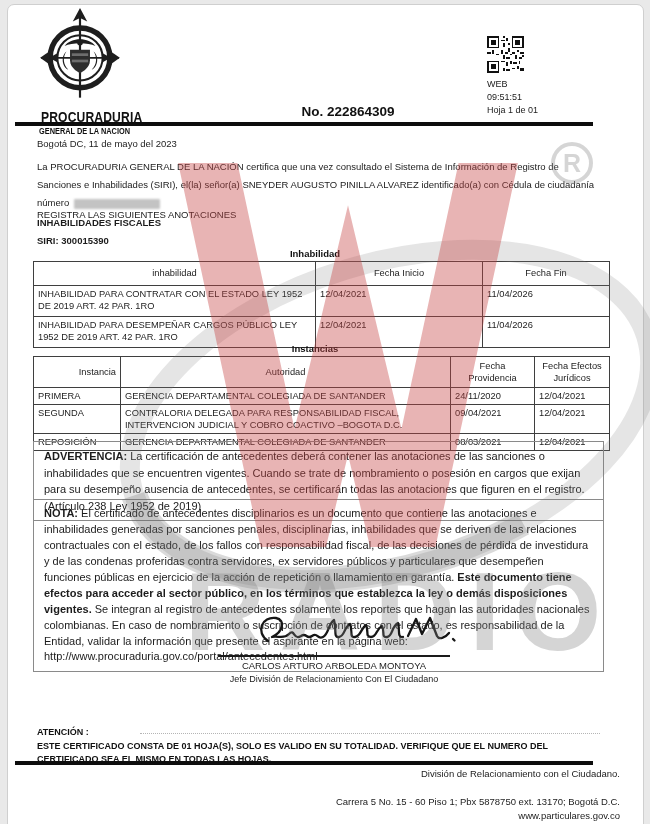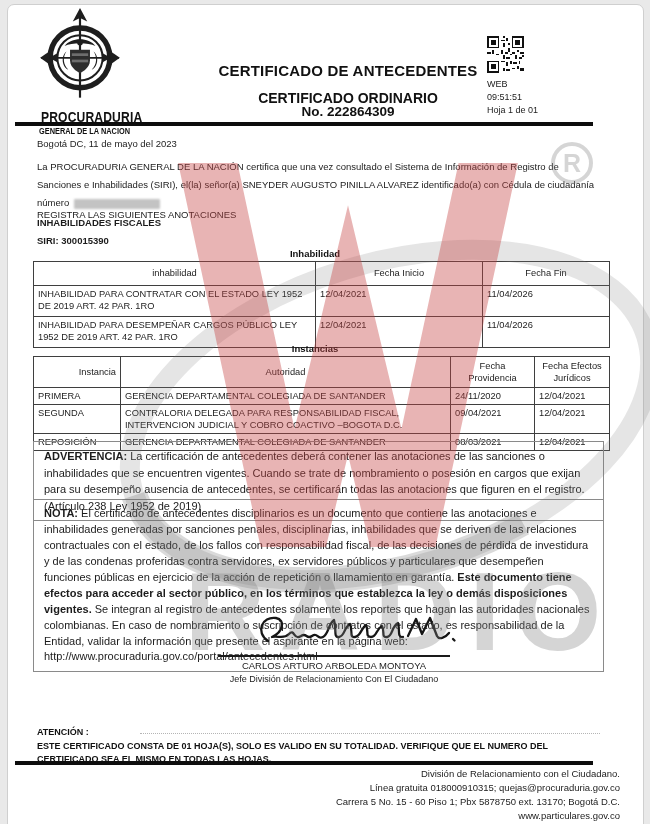--- a/index.html
+++ b/index.html
@@ -73,22 +73,20 @@
           <rect x="46" y="50" width="18" height="3" fill="#6d6d6d"></rect>
           <rect x="46" y="57" width="18" height="3" fill="#6d6d6d"></rect>
           <path d="M40,48 c-4,6 -4,14 2,20 c-6,-2 -9,-14 -2,-20 Z"></path>
           <path d="M70,48 c4,6 4,14 -2,20 c6,-2 9,-14 2,-20 Z"></path>
         </g>
       </svg>
       <div class="org-line1">PROCURADURIA</div>
       <div class="org-line2">GENERAL DE LA NACION</div>
     </div>
 
-    <div class="abs title" style="left:148px;top:62px;">CERTIFICADO DE ANTECEDENTES</div>
-    <div class="abs subtitle" style="left:148px;top:90px;">CERTIFICADO ORDINARIO</div>
     <div class="abs certno" style="left:148px;top:104px;">No. 222864309</div>
 
     <div class="abs" style="left:487px;top:36px;">
       <svg width="37" height="37" viewBox="0 0 21 21" shape-rendering="crispEdges">
         <rect width="21" height="21" fill="#fff"></rect>
         <g fill="#111">
           <rect x="0" y="0" width="7" height="7"></rect>
             <rect x="14" y="0" width="7" height="7"></rect>
             <rect x="0" y="14" width="7" height="7"></rect>
           <rect x="1" y="1" width="5" height="5" fill="#fff"></rect>
@@ -230,21 +228,20 @@
     <div class="abs sig-role" style="left:134px;top:674px;">Jefe División de Relacionamiento Con El Ciudadano</div>
 
     <div class="abs dotted" style="left:140px;top:733px;width:460px;"></div>
     <div class="abs atn" style="left:37px;top:726px;width:560px;">
       <div>ATENCIÓN :</div>
       <div>ESTE CERTIFICADO CONSTA DE 01 HOJA(S), SOLO ES VALIDO EN SU TOTALIDAD. VERIFIQUE QUE EL NUMERO DEL CERTIFICADO SEA EL MISMO EN TODAS LAS HOJAS.</div>
     </div>
     <div class="abs rule" style="left:15px;top:761px;width:578px;"></div>
 
     <div class="abs footer-line" style="left:20px;top:768px;">División de Relacionamiento con el Ciudadano.</div>
-    <div class="abs footer-line" style="left:20px;top:782px;">Línea gratuita 018000910315; quejas@procuraduria.gov.co</div>
     <div class="abs footer-line" style="left:20px;top:796px;">Carrera 5 No. 15 - 60 Piso 1; Pbx 5878750 ext. 13170; Bogotá D.C.</div>
     <div class="abs footer-line" style="left:20px;top:810px;"><span>www.particulares.gov.co</span></div>
   </div>
 
   <div class="watermark">
     <svg width="650" height="824" viewBox="0 0 650 824">
       <defs>
         <clipPath id="wclip">
             <rect x="150" y="163" width="410" height="384"></rect>
           </clipPath>

